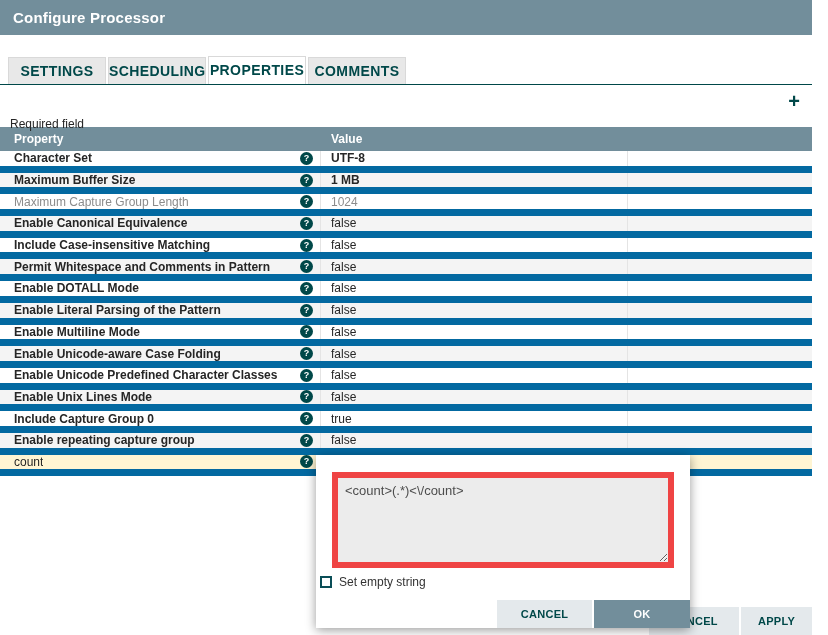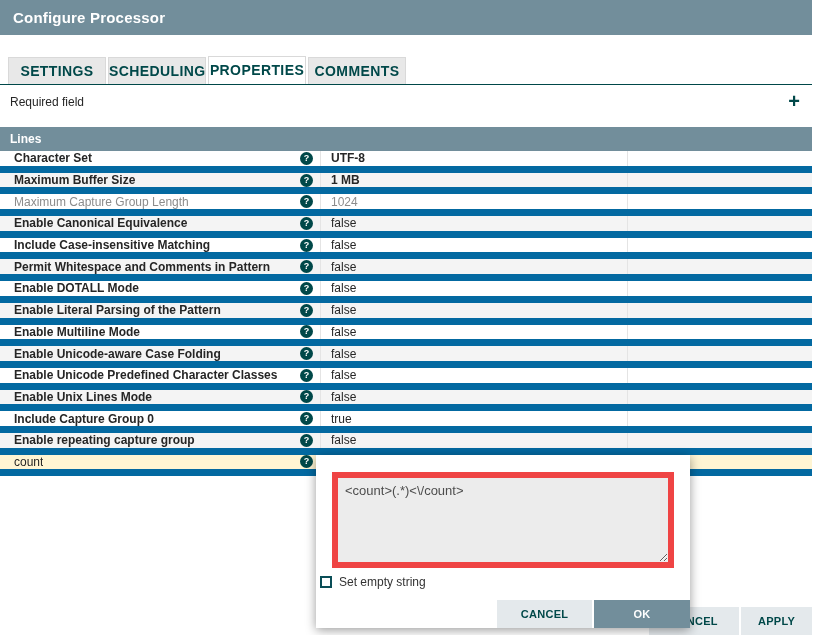--- a/index.html
+++ b/index.html
@@ -19,21 +19,21 @@
   }
   .tab {
     width: 98px; height: 27px; line-height: 26px; text-align: center;
     font-size: 14px; font-weight: bold; letter-spacing: .4px;
     color: var(--accent, #004849); background: #e8e8e8;
     border: 1px solid #d9d9d9; border-bottom: none; box-sizing: border-box; cursor: pointer;
   }
   .tab.active { background: #fff; height: 28px; position: relative; z-index: 2; }
   
   .toolbar { position: relative; height: 42px; }
-  .required-label { position: absolute; left: 10px; top: 10px; font-size: 12px; }
+  .required-label { position: absolute; left: 10px; top: 32px; font-size: 12px; }
   .add-button {
     position: absolute; right: 12px; top: 6px; font-size: 20px; font-weight: bold;
     color: var(--accent, #004849); cursor: pointer; line-height: 20px;
   }
   
   .ptable-header {
     display: flex; height: 24px; background: var(--header_bg, #728e9b); color: #fff;
     font-size: 12px; font-weight: bold; line-height: 24px;
   }
   .hcol-prop { width: 321px; padding-left: 14px; box-sizing: border-box; }
@@ -114,21 +114,22 @@
       <div class="tab">COMMENTS</div>
     </div>
 
   <div class="toolbar">
     <span class="required-label">Required field</span>
     <span class="add-button">+</span>
   </div>
 
   <div class="ptable">
     <div class="ptable-header">
-      <div class="hcol-value">Lines</div>
+      <div class="hcol-prop">Property</div>
+      <div class="hcol-value">Value</div>
       <div class="hcol-extra"></div>
     </div>
     <div id="prop-body">
         <div class="prop-row vbold">
           <div class="prop-cell">
             <span class="prop-name">Character Set</span>
             <span class="help-icon">?</span>
           </div>
           <div class="value-cell">UTF-8</div>
           <div class="extra-cell"></div>

